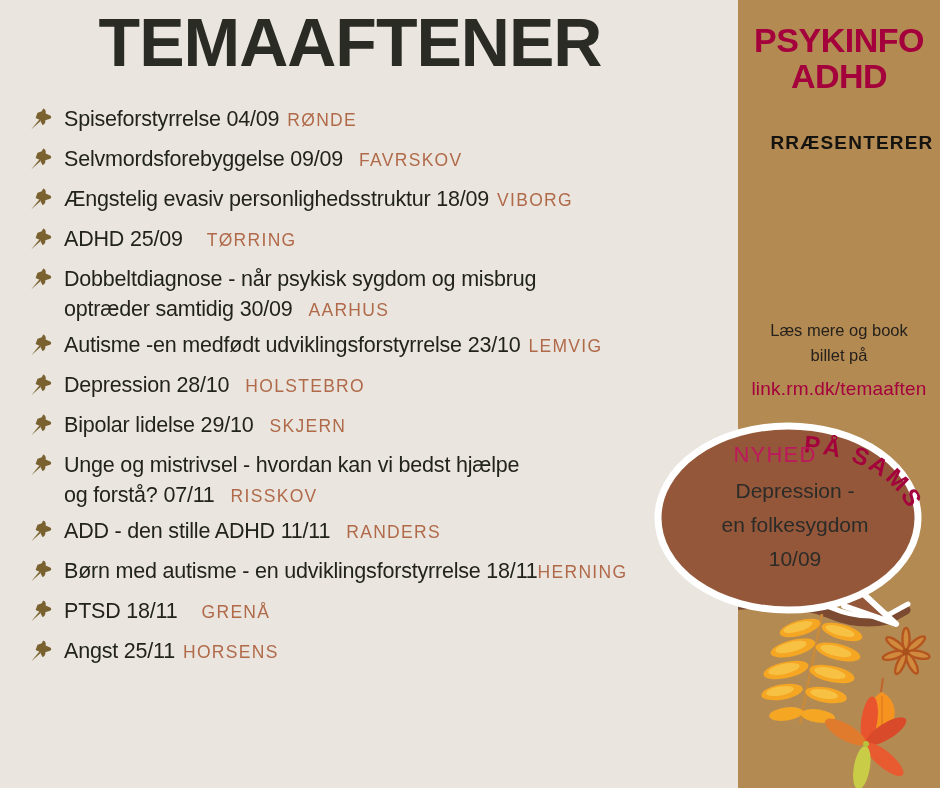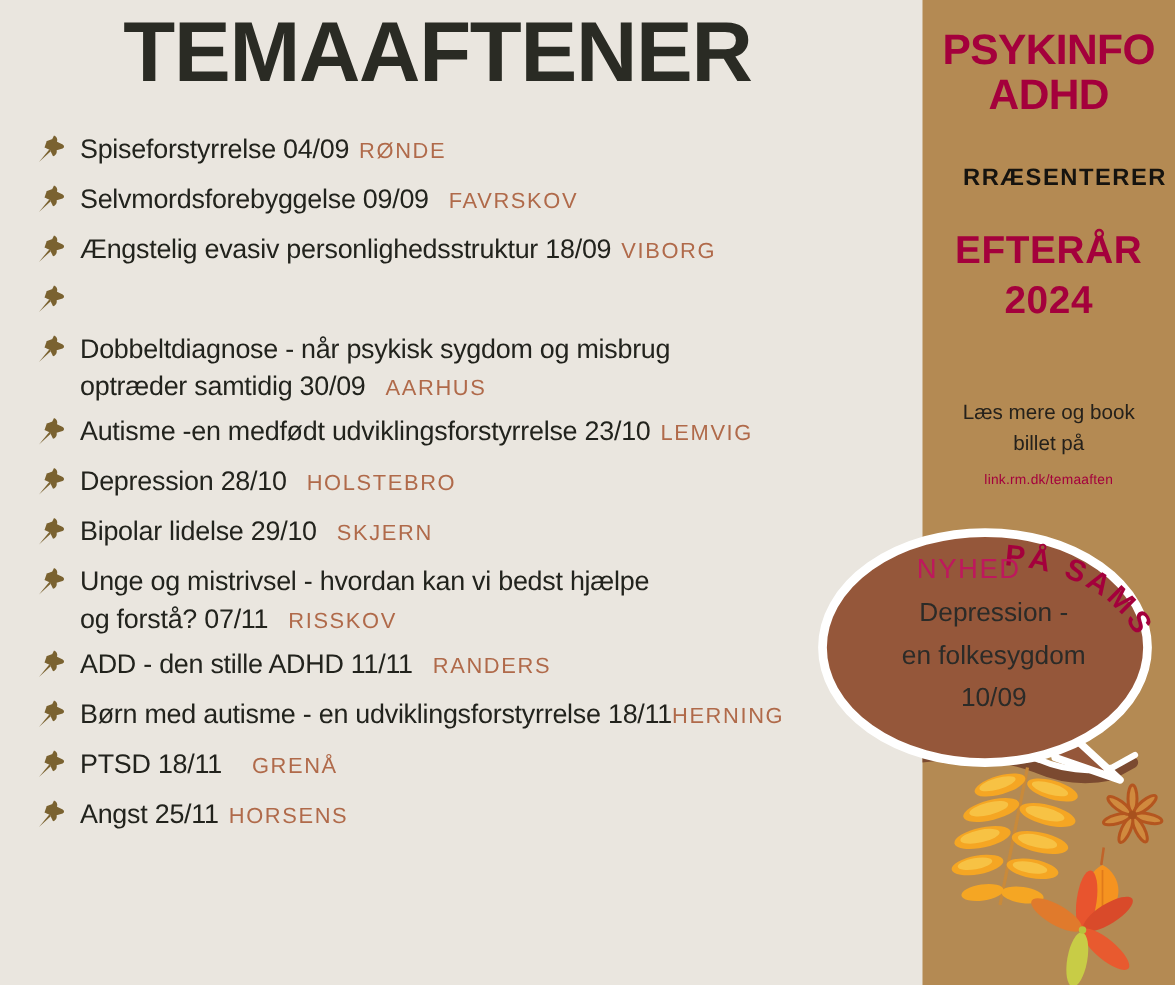--- a/index.html
+++ b/index.html
@@ -125,21 +125,21 @@
     width: 202px;
     font-size: 16.5px;
     line-height: 25px;
     color: #25211b;
     text-align: center;
   }
   #booking-link {
     position: absolute;
     left: 0; top: 378px;
     width: 202px;
-    font-size: 11px;
+    font-size: 19px;
     color: #a4003c;
     letter-spacing: 0.2px;
   }
 
   
   #bubble-wrap {
     position: absolute;
     left: 648px;
     top: 418px;
     width: 292px;
@@ -217,20 +217,23 @@
           </div>
         </div>
         <div class="event-row">
           <svg class="pin-icon" viewBox="0 0 26 26" width="26" height="26">
             <g fill="#7a6230">
               <path d="M15.2 2.4 C 17.4 3.2 18.3 5.3 17.6 7.4 L 22.2 9.6 C 23.6 10.3 23.6 12.2 22.1 12.7 L 17.3 14.2 C 17.8 16.5 16.6 18.5 14.4 19.0 L 12.0 13.9 L 7.6 12.0 L 9.2 7.4 L 13.4 6.0 Z"></path>
               <path d="M11.6 13.3 L 3.2 23.6 L 12.6 14.9 Z"></path>
               <path d="M9.0 7.0 L 14.0 5.2 L 12.3 10.2 Z"></path>
             </g>
           </svg>
+          <div>
+            <div class="row-inline"><span class="event-text">ADHD 25/09</span><span class="gap-lg"></span><span class="event-city">TØRRING</span></div>
+          </div>
         </div>
         <div class="event-row">
           <svg class="pin-icon" viewBox="0 0 26 26" width="26" height="26">
             <g fill="#7a6230">
               <path d="M15.2 2.4 C 17.4 3.2 18.3 5.3 17.6 7.4 L 22.2 9.6 C 23.6 10.3 23.6 12.2 22.1 12.7 L 17.3 14.2 C 17.8 16.5 16.6 18.5 14.4 19.0 L 12.0 13.9 L 7.6 12.0 L 9.2 7.4 L 13.4 6.0 Z"></path>
               <path d="M11.6 13.3 L 3.2 23.6 L 12.6 14.9 Z"></path>
               <path d="M9.0 7.0 L 14.0 5.2 L 12.3 10.2 Z"></path>
             </g>
           </svg>
           <div>
@@ -340,24 +343,20 @@
 
   <div id="sidebar">
 
     <div id="brand-name">
       <div>PSYKINFO</div>
       <div>ADHD</div>
     </div>
 
     <div id="presenter-label">RRÆSENTERER</div>
 
-    <div id="season-heading">
-      <div>EFTERÅR</div>
-      <div>2024</div>
-    </div>
 
     <div id="booking-note">
       <div>Læs mere og book</div>
       <div>billet på</div>
     </div>
 
     <div id="booking-link">link.rm.dk/temaaften</div>
   </div>
 
   <svg id="leaves" viewBox="0 0 202 192" width="202" height="192">

